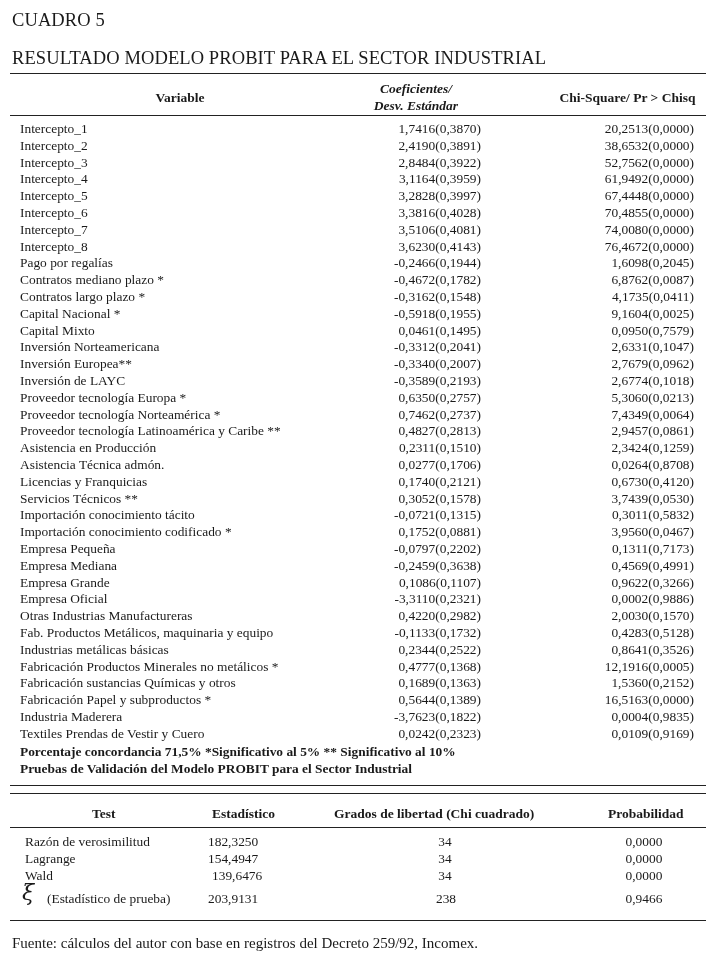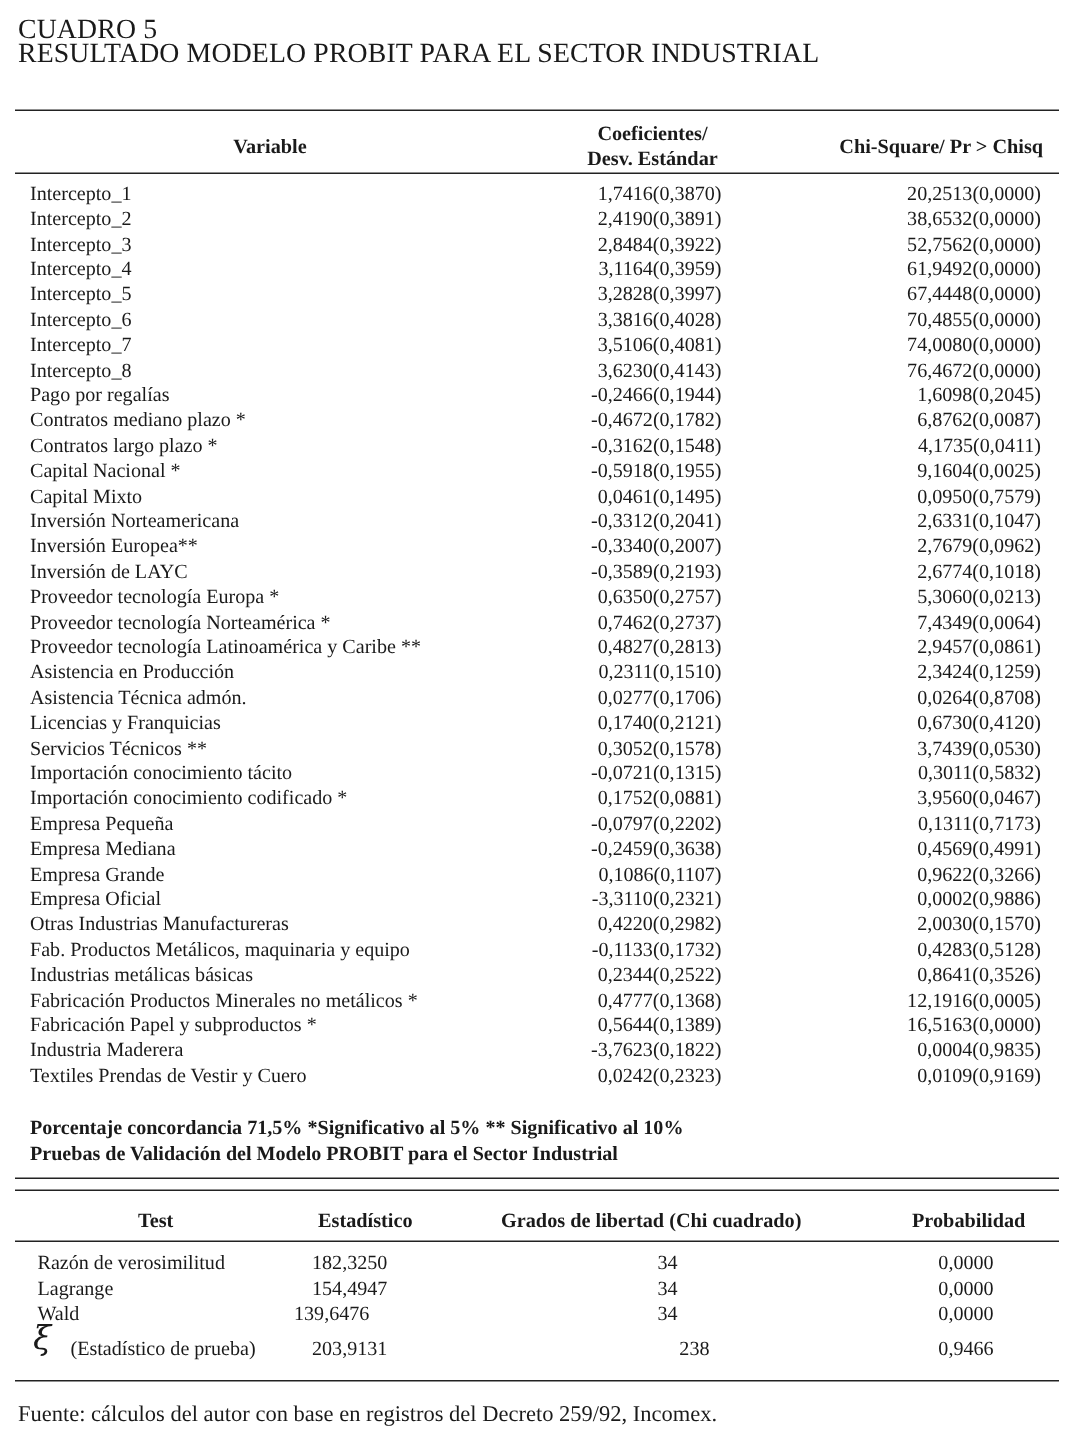--- a/index.html
+++ b/index.html
@@ -1,21 +1,21 @@
 <!DOCTYPE html>
 <html><head>
 <meta charset="utf-8">
 <style>
   html, body { margin: 0; padding: 0; background: #ffffff; }
   body {
     width: 716px; height: 961px; position: relative; overflow: hidden;
     font-family: "Liberation Serif", "DejaVu Serif", serif; color: #1a1a1a;
   }
   .title1 { position: absolute; left: 12px; top: 10px; font-size: 18.5px; letter-spacing: 0.1px; }
-  .title2 { position: absolute; left: 12px; top: 26px; font-size: 18.5px; letter-spacing: 0.1px; }
+  .title2 { position: absolute; left: 12px; top: 48px; font-size: 18.5px; letter-spacing: 0.1px; }
   .rule { position: absolute; left: 10px; width: 696px; height: 0; border-top: 1.6px solid #222; }
   .hdr { position: absolute; font-size: 13.5px; text-align: center; line-height: 17px; font-weight: bold; }
   .rows { position: absolute; left: 20px; top: 121px; width: 690px; }
   .row { position: relative; height: 16.8px; font-size: 13.4px; line-height: 16.8px; white-space: nowrap; }
   .row .var { position: absolute; left: 0; }
   .row .coef { position: absolute; right: 229px; text-align: right; }
   .row .chi { position: absolute; right: 16px; text-align: right; }
   .note { position: absolute; left: 20px; font-size: 13.4px; white-space: nowrap; font-weight: bold; }
   .t2hdr { position: absolute; top: 806px; font-size: 13.5px; font-weight: bold; }
   .t2row { position: absolute; height: 17px; font-size: 13.4px; line-height: 17px; white-space: nowrap; }
@@ -24,21 +24,21 @@
   .source { position: absolute; left: 12px; top: 935px; font-size: 15px; white-space: nowrap; text-align: right; }
 </style>
 </head>
 <body>
 
 <div class="title1">CUADRO 5</div>
 <div class="title2">RESULTADO MODELO PROBIT PARA EL SECTOR INDUSTRIAL</div>
 
 <div class="rule" style="top:73px;"></div>
 <div class="hdr" style="left:130px; top:89px; width:100px;">Variable</div>
-<div class="hdr" style="left:365px; top:80px; width:140px;">
+<div class="hdr" style="left:346px; top:80px; width:140px;font-style:italic;">
   <div>Coeficientes/</div>
   <div>Desv. Estándar</div>
 </div>
 <div class="hdr" style="left:540px; top:89px; width:175px;">Chi-Square/ Pr &gt; Chisq</div>
 <div class="rule" style="top:115px;"></div>
 
 <div class="rows" id="main-rows">
     <div class="row">
       <span class="var">Intercepto_1</span>
       <span class="coef">1,7416(0,3870)</span>
@@ -196,20 +196,25 @@
     </div>
     <div class="row">
       <span class="var">Industrias metálicas básicas</span>
       <span class="coef">0,2344(0,2522)</span>
       <span class="chi">0,8641(0,3526)</span>
     </div>
     <div class="row">
       <span class="var">Fabricación Productos Minerales no metálicos *</span>
       <span class="coef">0,4777(0,1368)</span>
       <span class="chi">12,1916(0,0005)</span>
+    </div>
+    <div class="row">
+      <span class="var">Fabricación sustancias Químicas y otros</span>
+      <span class="coef">0,1689(0,1363)</span>
+      <span class="chi">1,5360(0,2152)</span>
     </div>
     <div class="row">
       <span class="var">Fabricación Papel y subproductos *</span>
       <span class="coef">0,5644(0,1389)</span>
       <span class="chi">16,5163(0,0000)</span>
     </div>
     <div class="row">
       <span class="var">Industria Maderera</span>
       <span class="coef">-3,7623(0,1822)</span>
       <span class="chi">0,0004(0,9835)</span>
@@ -240,28 +245,28 @@
       <span style="left: 604px; width: 80px; text-align: center;">0,0000</span>
     </div>
     <div class="t2row" style="top: 850px; left: 0px; width: 716px;">
       <span style="left: 25px;">Lagrange</span>
       <span style="left: 208px;">154,4947</span>
       <span style="left: 405px; width: 80px; text-align: center;">34</span>
       <span style="left: 604px; width: 80px; text-align: center;">0,0000</span>
     </div>
     <div class="t2row" style="top: 867px; left: 0px; width: 580px;">
       <span style="left: 25px;">Wald</span>
-      <span style="left: 196px;">139,6476</span>
+      <span style="left: 212px;">139,6476</span>
       <span style="left: 405px; width: 80px; text-align: center;">34</span>
       <span style="left: 604px; width: 80px; text-align: center;">0,0000</span>
     </div>
     <div class="t2row" style="top: 890px; left: 0px; width: 716px;">
       <span class="xi" style="left: 22px; top: -6px;">ξ</span>
       <span style="left: 47px;">(Estadístico de prueba)</span>
       <span style="left: 208px;">203,9131</span>
-      <span style="left: 393px; width: 80px; text-align: right; font-family: Liberation Serif, serif;">238</span>
+      <span style="left: 406px; width: 80px; text-align: center; font-family: Liberation Serif, serif;">238</span>
       <span style="left: 604px; width: 80px; text-align: center;">0,9466</span>
     </div>
   </div>
 
 <div class="rule" style="top:920px;"></div>
 
 <div class="source">Fuente: cálculos del autor con base en registros del Decreto 259/92, Incomex.</div>
 
 </body></html>

